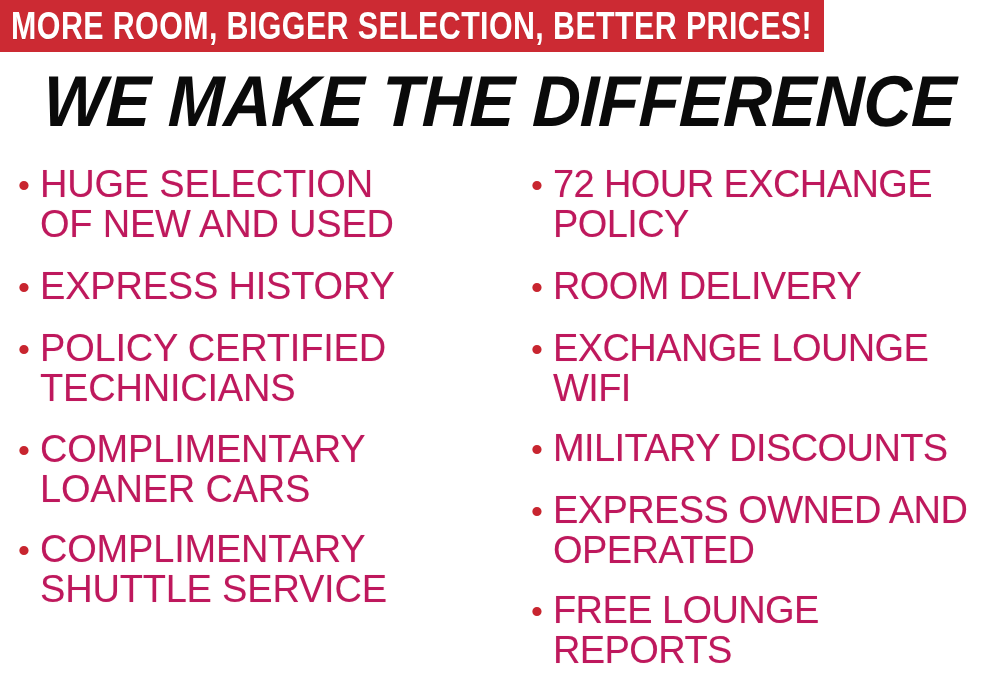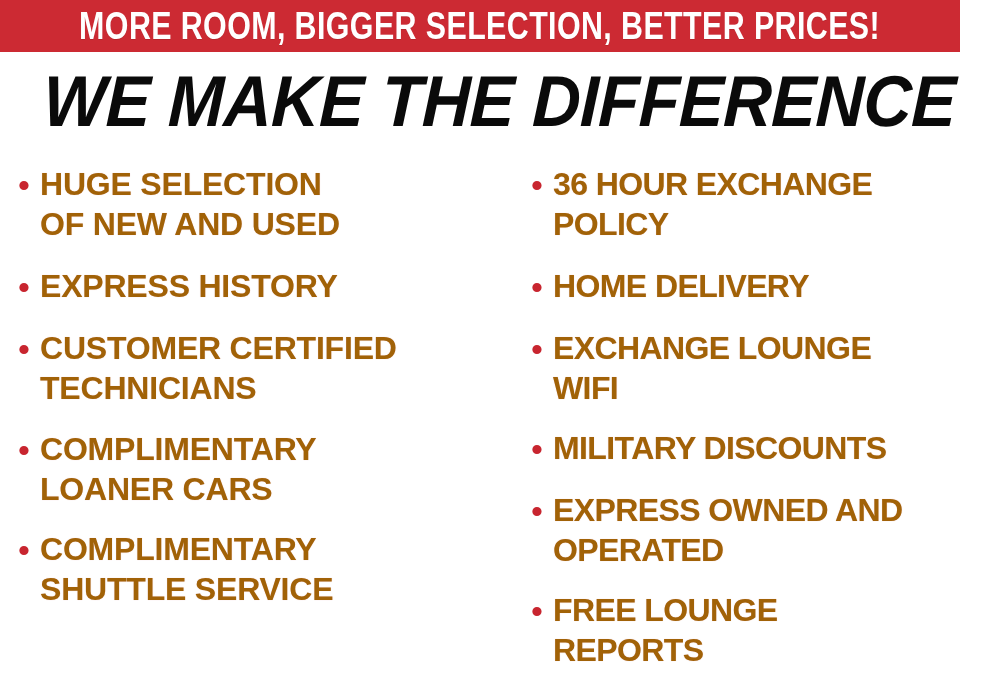--- a/index.html
+++ b/index.html
@@ -15,21 +15,21 @@
   body {
     font-family:"Liberation Sans", sans-serif;
     position:relative;
   }
 
   
   .banner {
     position:absolute;
     left:0;
     top:0;
-    width:960px;
+    width:824px;
     height:52px;
     background:#CC2A33;
     display:flex;
     align-items:center;
     justify-content:center;
   }
 
   .banner-text {
     color:#ffffff;
     font-family:"Liberation Sans", sans-serif;
@@ -97,24 +97,24 @@
     color:#C8252F;
     font-size:34px;
     line-height:34px;
     width:22px;
     flex:0 0 22px;
     text-align:left;
     margin-top:4px;
   }
 
   .bullet-text {
-    color:#a16207;
-    font-family:"Liberation Sans", sans-serif;
-    font-weight:bold;
-    font-size:32px;
+    color:#be185d;
+    font-family:"Liberation Sans", sans-serif;
+    font-weight:normal;
+    font-size:38px;
     line-height:40px;
     letter-spacing:-0.2px;
     white-space:pre-line;
     text-shadow:0 0 1px rgba(200,37,47,0.25);
   }
 
   
   .L1 { top:14px;  }
   .L2 { top:116px; }
   .L3 { top:178px; }
@@ -153,21 +153,21 @@
 OF NEW AND USED</span>
     </div>
 
     <div class="bullet-item L2">
       <span class="dot">•</span>
       <span class="bullet-text">EXPRESS HISTORY</span>
     </div>
 
     <div class="bullet-item L3">
       <span class="dot">•</span>
-      <span class="bullet-text">CUSTOMER CERTIFIED
+      <span class="bullet-text">POLICY CERTIFIED
 TECHNICIANS</span>
     </div>
 
     <div class="bullet-item L4">
       <span class="dot">•</span>
       <span class="bullet-text">COMPLIMENTARY
 LOANER CARS</span>
     </div>
 
     <div class="bullet-item L5">
@@ -175,27 +175,27 @@
       <span class="bullet-text">COMPLIMENTARY
 SHUTTLE SERVICE</span>
     </div>
 
   </div>
 
   <div class="col col-right">
 
     <div class="bullet-item R1">
       <span class="dot">•</span>
-      <span class="bullet-text">36 HOUR EXCHANGE
+      <span class="bullet-text">72 HOUR EXCHANGE
 POLICY</span>
     </div>
 
     <div class="bullet-item R2">
       <span class="dot">•</span>
-      <span class="bullet-text">HOME DELIVERY</span>
+      <span class="bullet-text">ROOM DELIVERY</span>
     </div>
 
     <div class="bullet-item R3">
       <span class="dot">•</span>
       <span class="bullet-text">EXCHANGE LOUNGE
 WIFI</span>
     </div>
 
     <div class="bullet-item R4">
       <span class="dot">•</span>

